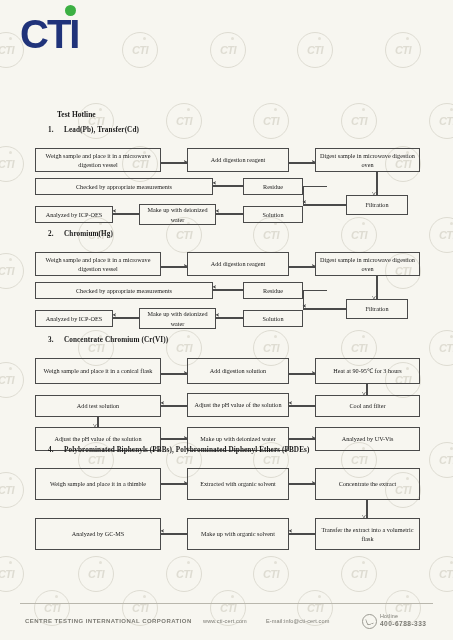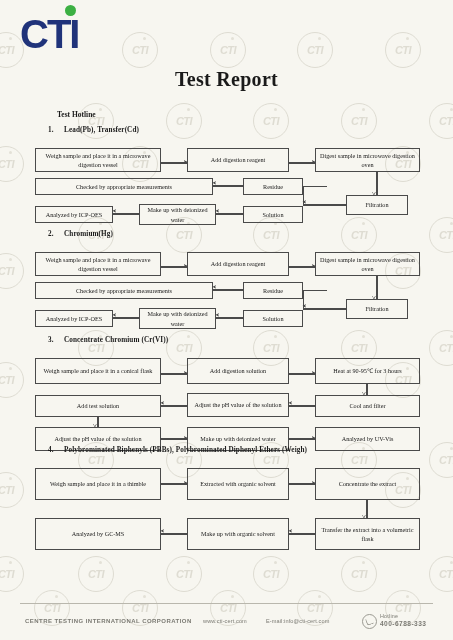--- a/index.html
+++ b/index.html
@@ -399,21 +399,20 @@
     <div class="wm" style="left:210px;  top:590px;">CTI</div>
     <div class="wm" style="left:297px;  top:590px;">CTI</div>
     <div class="wm" style="left:385px;  top:590px;">CTI</div>
   </div>
 
   <div class="logo">
     <div class="logo-text">CTI</div>
     <span class="logo-dot"></span>
   </div>
 
-  <div class="doc-title">Test Report</div>
 
   <div class="test-process">Test Hotline</div>
 
   <div class="section" style="top:126px;">
     <div class="sec-heading">
       <span class="sec-num">1.</span>
       <span>Lead(Pb), Transfer(Cd)</span>
     </div>
     <div class="flow">
       <div class="box" style="left:0px;   top:10px; width:126px; height:24px;">Weigh sample and place it in a microwave digestion vessel</div>
@@ -555,21 +554,21 @@
       <div class="arrow" style="left:254px; top:88px; width:26px; height:6px;">
           <span class="shaft-h"></span>
           <span class="head head-r"></span>
         </div>
     </div>
   </div>
 
   <div class="section" style="top:446px;">
     <div class="sec-heading">
       <span class="sec-num">4.</span>
-      <span>Polybrominated Biphenyls (PBBs), Polybrominated Diphenyl Ethers (Weigh)</span>
+      <span>Polybrominated Biphenyls (PBBs), Polybrominated Diphenyl Ethers (PBDEs)</span>
     </div>
     <div class="flow">
       <div class="box" style="left:0px;   top:10px; width:126px; height:32px;">Weigh sample and place it in a thimble</div>
       <div class="box" style="left:152px; top:10px; width:102px; height:32px;">Extracted with organic solvent</div>
       <div class="box" style="left:280px; top:10px; width:105px; height:32px;">Concentrate the extract</div>
       <div class="box" style="left:280px; top:60px; width:105px; height:32px;">Transfer the extract into a volumetric flask</div>
       <div class="box" style="left:152px; top:60px; width:102px; height:32px;">Make up with organic solvent</div>
       <div class="box" style="left:0px;   top:60px; width:126px; height:32px;">Analyzed by GC-MS</div>
 
       <div class="arrow" style="left:126px; top:23px; width:26px; height:6px;">

